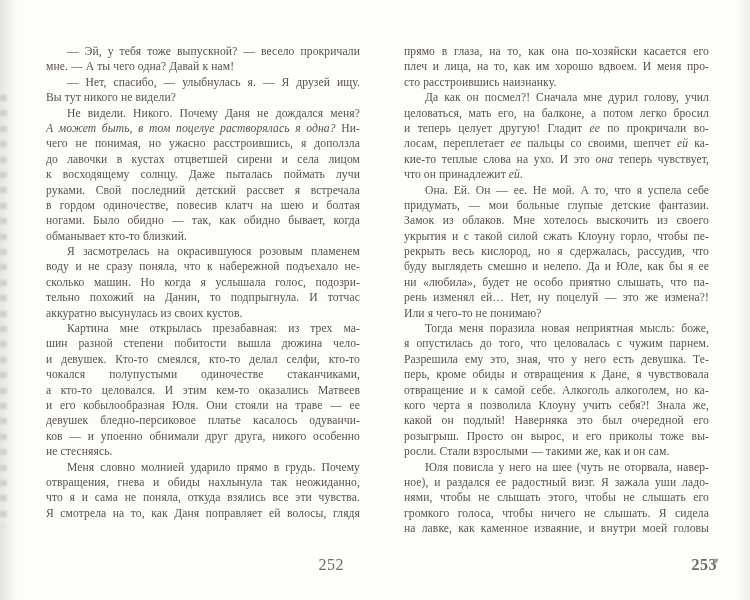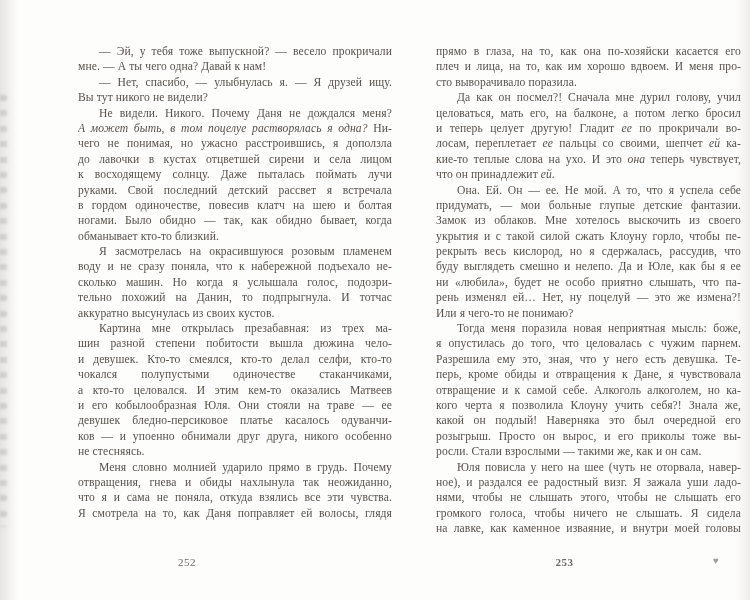--- a/index.html
+++ b/index.html
@@ -33,38 +33,37 @@
       rgba(255,255,255,0) 6px, rgba(255,255,255,0) 15.4px);
     filter: blur(1px);
     opacity: 0.55;
   }
   .page-text {
     position: absolute; top: 44px;
     font-size: 11.6px;
     line-height: 15.4px;
     color: #56514b;
     letter-spacing: 0.1px;
-    margin-left: 32px;
   }
   .page-text.left  { left: 46px;  width: 314px; }
   .page-text.right { left: 404px; width: 305px; }
   .line {
     height: 15.4px;
     overflow: hidden;
     text-align: justify;
     text-align-last: justify;
     white-space: normal;
   }
   .line.end { text-align-last: left; }
   .line.indent { text-indent: 21px; }
   .it { font-style: italic; font-family: Liberation Serif, serif; }
   .folio {
     position: absolute; top: 556px;
-    font-size: 11px; color: #6d6862;
-    text-align: center; letter-spacing: 0.5px;
+    font-size: 16px; color: #6d6862;
+    text-align: right; letter-spacing: 0.5px;
   }
   .folio.left  { left: 46px;  width: 314px; transform: translateX(-16px); }
   .folio.right { left: 418px; width: 305px; transform: translateX(-6px); font-weight: bold; }
   .heart {
     position: absolute; top: 555px; left: 713px;
     font-size: 10px; line-height: 12px;
     color: #a29f9b;
     cursor: pointer;
     user-select: none;
   }
@@ -108,21 +107,21 @@
       <div class="line end"><span>не стесняясь.</span></div>
       <div class="line indent"><span>Меня словно молнией ударило прямо в грудь. Почему</span></div>
       <div class="line"><span>отвращения, гнева и обиды нахлынула так неожиданно,</span></div>
       <div class="line"><span>что я и сама не поняла, откуда взялись все эти чувства.</span></div>
       <div class="line"><span>Я смотрела на то, как Даня поправляет ей волосы, глядя</span></div>
     </div>
 
   <div class="page-text right">
       <div class="line"><span>прямо в глаза, на то, как она по-хозяйски касается его</span></div>
       <div class="line"><span>плеч и лица, на то, как им хорошо вдвоем. И меня про-</span></div>
-      <div class="line end"><span>сто выворачивало поразила.</span></div>
+      <div class="line end"><span>сто расстроившись наизнанку.</span></div>
       <div class="line indent"><span>Да как он посмел?! Сначала мне дурил голову, учил</span></div>
       <div class="line"><span>целоваться, мать его, на балконе, а потом легко бросил</span></div>
       <div class="line"><span>и теперь целует другую! Гладит </span><span class="it">ее</span><span> по прокричали во-</span></div>
       <div class="line"><span>лосам, переплетает </span><span class="it">ее</span><span> пальцы со своими, шепчет </span><span class="it">ей</span><span> ка-</span></div>
       <div class="line"><span>кие-то теплые слова на ухо. И это </span><span class="it">она</span><span> теперь чувствует,</span></div>
       <div class="line end"><span>что он принадлежит </span><span class="it">ей.</span></div>
       <div class="line indent"><span>Она. Ей. Он — ее. Не мой. А то, что я успела себе</span></div>
       <div class="line"><span>придумать, — мои больные глупые детские фантазии.</span></div>
       <div class="line"><span>Замок из облаков. Мне хотелось выскочить из своего</span></div>
       <div class="line"><span>укрытия и с такой силой сжать Клоуну горло, чтобы пе-</span></div>

